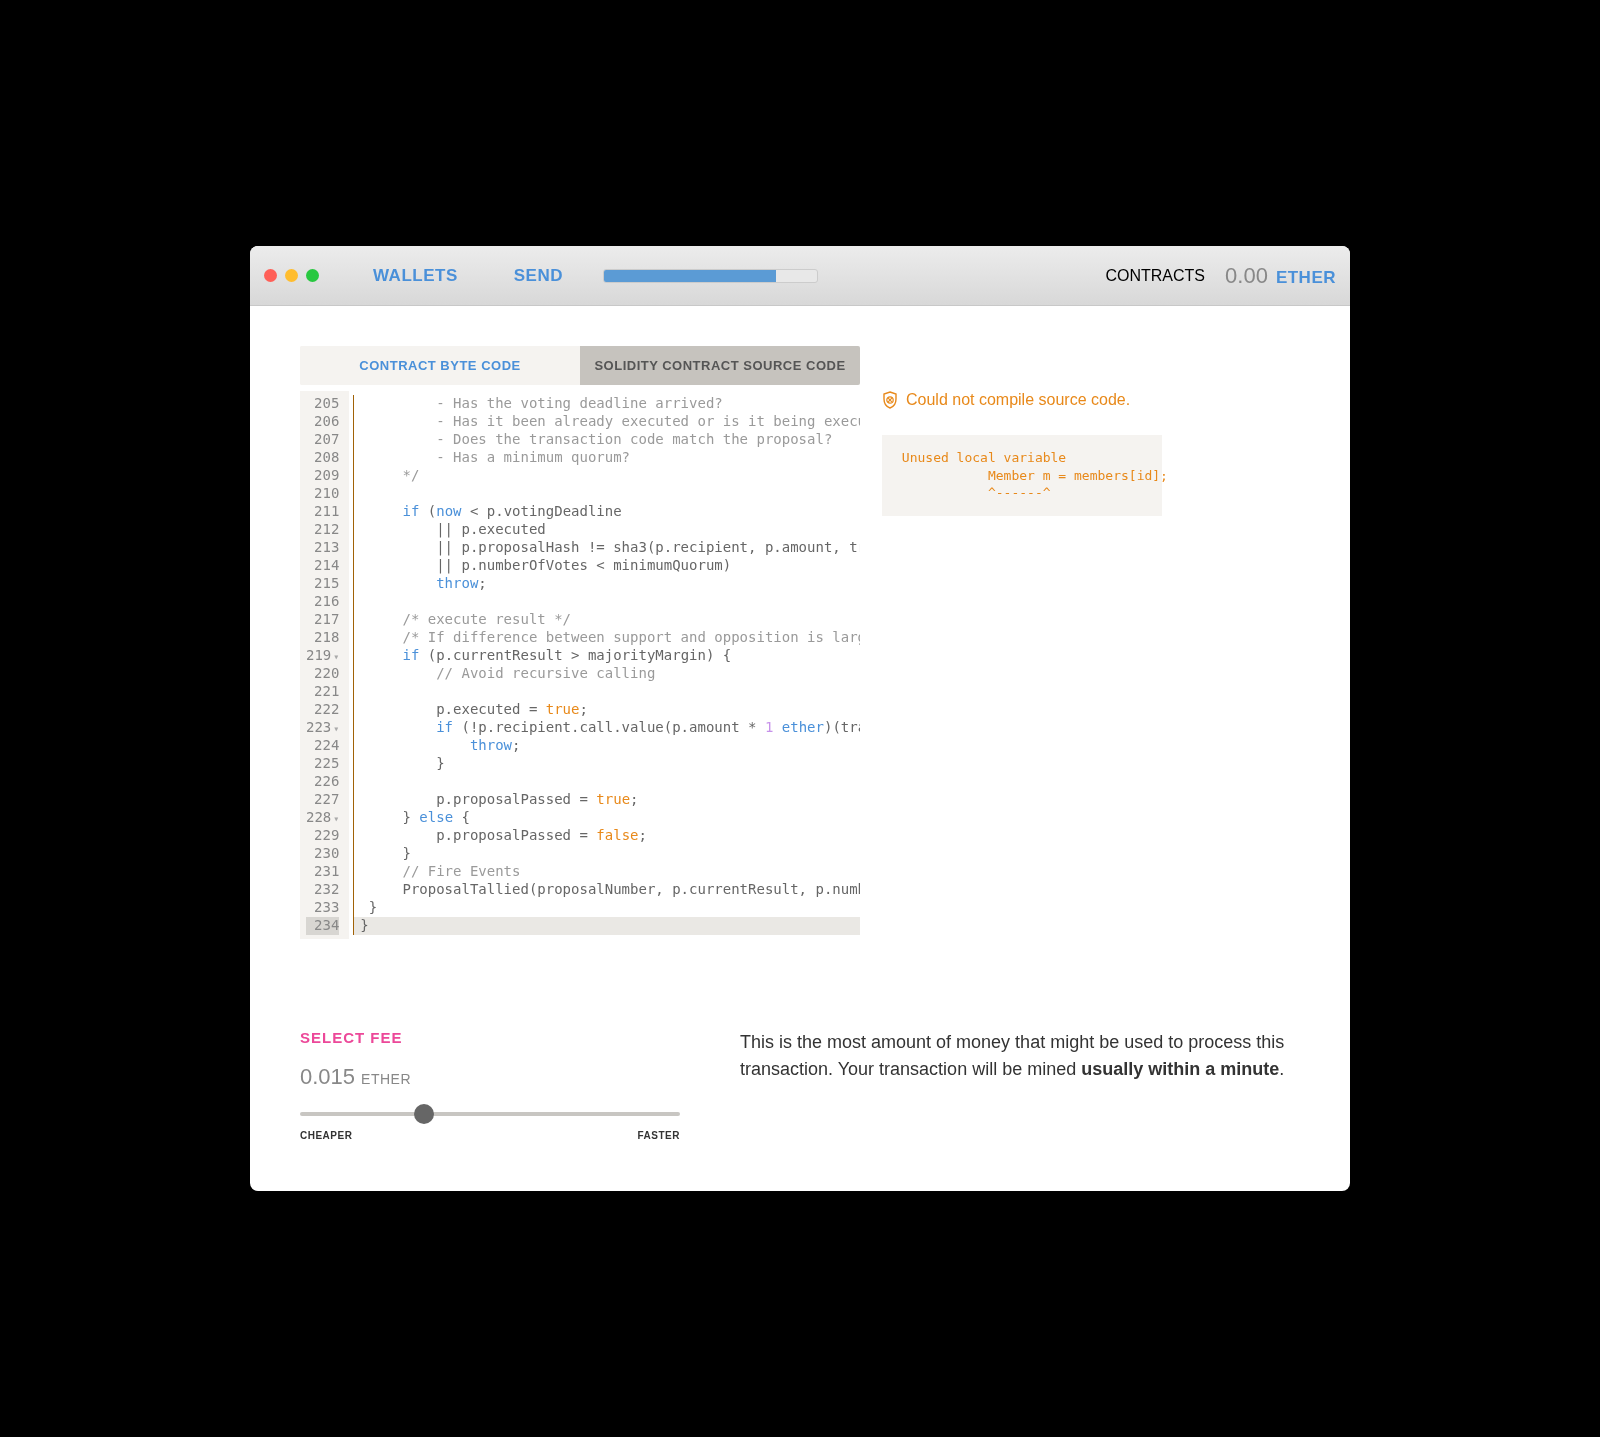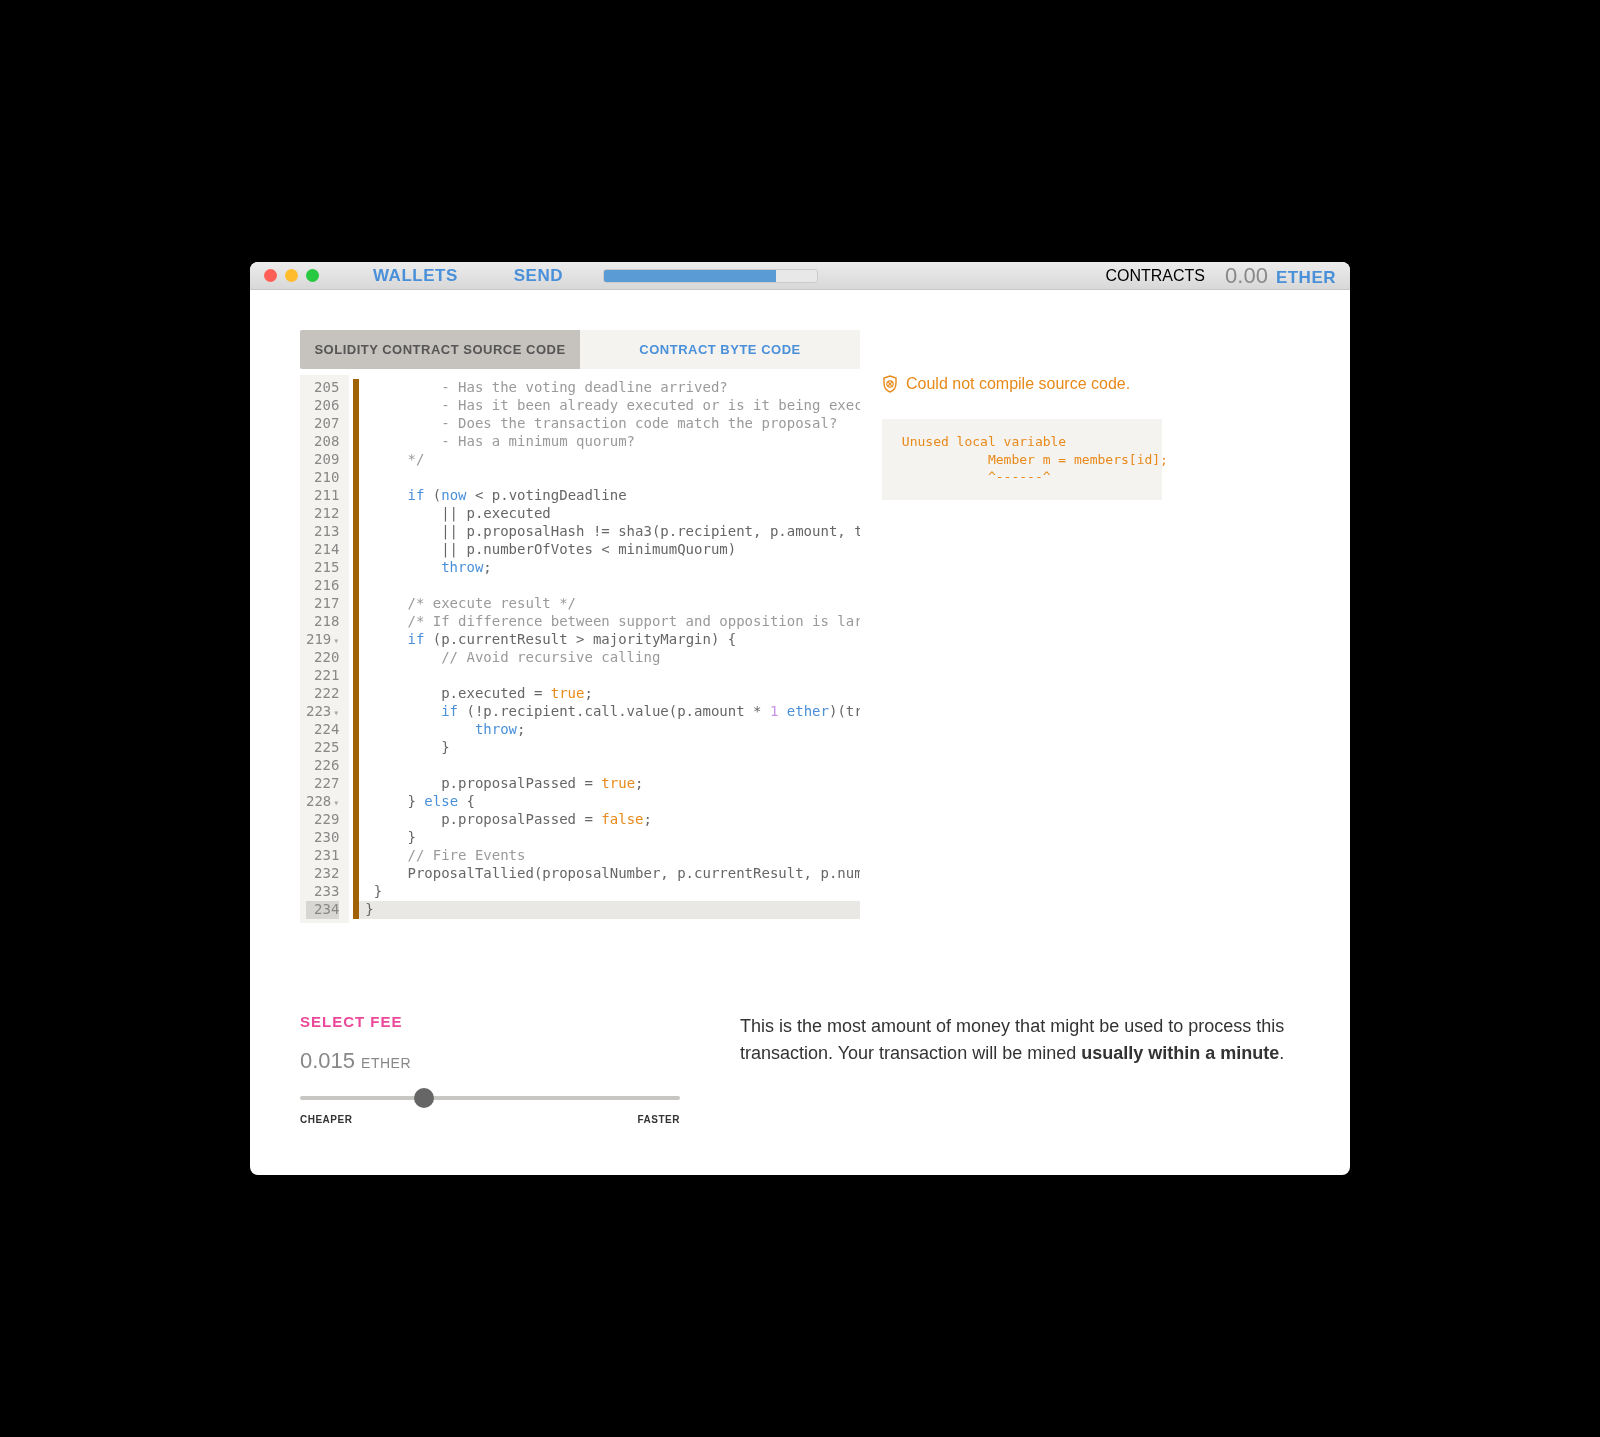--- a/index.html
+++ b/index.html
@@ -1,18 +1,18 @@
 <!DOCTYPE html>
 <html><head>
 <meta charset="utf-8">
 <style>
 * { box-sizing: border-box; margin: 0; padding: 0; }
 body { background: #000; font-family: -apple-system, "Helvetica Neue", Arial, sans-serif; display: flex; align-items: center; justify-content: center; min-height: 100vh; padding: 20px; }
 .window { width: 1100px; background: #fff; border-radius: 8px; overflow: hidden; box-shadow: 0 20px 60px rgba(0,0,0,0.5); }
-.titlebar { height: 28px; background: linear-gradient(#ececec,#d8d8d8); display: flex; align-items: center; padding: 0 14px; border-bottom: 1px solid #c8c8c8; }
+.titlebar { height: 60px; background: linear-gradient(#ececec,#d8d8d8); display: flex; align-items: center; padding: 0 14px; border-bottom: 1px solid #c8c8c8; }
 .traffic { display: flex; gap: 8px; margin-right: 28px; }
 .dot { width: 13px; height: 13px; border-radius: 50%; }
 .dot.red { background: #ff5f57; }
 .dot.yellow { background: #ffbd2e; }
 .dot.green { background: #28c840; }
 .nav { display: flex; gap: 56px; margin-left: 26px; }
 .nav a { color: #4a90d9; font-weight: 600; font-size: 17px; letter-spacing: .5px; text-decoration: none; }
 .progress-wrap { margin-left: 40px; width: 215px; height: 14px; background: #e8e8e8; border-radius: 3px; position: relative; overflow: hidden; border: 1px solid #ccc; }
 .progress-fill { position: absolute; left: 0; top: 0; bottom: 0; width: 81%; background: #5b9bd5; }
 .spacer { flex: 1; }
@@ -23,21 +23,21 @@
 .tab { flex: 1; padding: 12px 0; text-align: center; font-size: 13px; font-weight: 600; letter-spacing: .5px; color: #777; background: #e0ddd8; cursor: pointer; }
 .tab.active { background: #c6c3be; color: #555; }
 .tab.inactive { color: #4a90d9; background: #f5f3f0; }
 .editor-row { display: flex; gap: 22px; margin-top: 6px; align-items: flex-start; }
 .editor { flex: 1; max-width: 560px; background: #fff; font-family: "Menlo","Consolas",monospace; font-size: 14px; line-height: 1.28; display: flex; }
 .gutter { background: #f5f3f0; color: #888; text-align: right; padding: 4px 10px 4px 6px; user-select: none; }
 .gutter .ln { display: block; height: 18px; }
 .gutter .ln.hl { background: #d8d6d2; }
 .gutter .ln .fold { color: #aaa; font-size: 10px; margin-left: 2px; }
 .code { flex: 1; padding: 4px 0 4px 4px; overflow: hidden; white-space: pre; color: #666; position: relative; }
-.code .line { display: block; height: 18px; padding-left: 6px; border-left: 6px solid #a16207; }
+.code .line { display: block; height: 18px; padding-left: 6px; border-left: 1px solid #a16207; }
 .code .line.hl { background: #eae8e4; }
 .kw { color: #4a90d9; }
 .bool { color: #e8891a; }
 .num { color: #c792ea; }
 .com { color: #9a9a9a; }
 .side { width: 280px; }
 .err-head { display: flex; align-items: center; gap: 8px; color: #e8891a; font-size: 16px; font-weight: 400; margin-bottom: 26px; }
 .err-icon { width: 16px; height: 18px; }
 .err-box { background: #f5f3f0; padding: 14px 12px; font-family: "Menlo","Consolas",monospace; font-size: 13px; color: #e8891a; line-height: 1.35; white-space: pre; }
 .fee-section { display: flex; gap: 60px; margin-top: 90px; }
@@ -73,22 +73,22 @@
     <a class="nav" style="margin:0">CONTRACTS</a>
     <div class="balance">
       <span>0.00</span>
       <span class="unit">ETHER</span>
     </div>
   </div>
 
   <div class="content">
 
     <div class="tabs">
+      <div class="tab inactive">CONTRACT BYTE CODE</div>
       <div class="tab active">SOLIDITY CONTRACT SOURCE CODE</div>
-      <div class="tab inactive">CONTRACT BYTE CODE</div>
     </div>
 
     <div class="editor-row">
       <div class="editor">
         <div class="gutter" id="gutter">
             <span class="ln">205</span>
             <span class="ln">206</span>
             <span class="ln">207</span>
             <span class="ln">208</span>
             <span class="ln">209</span>

